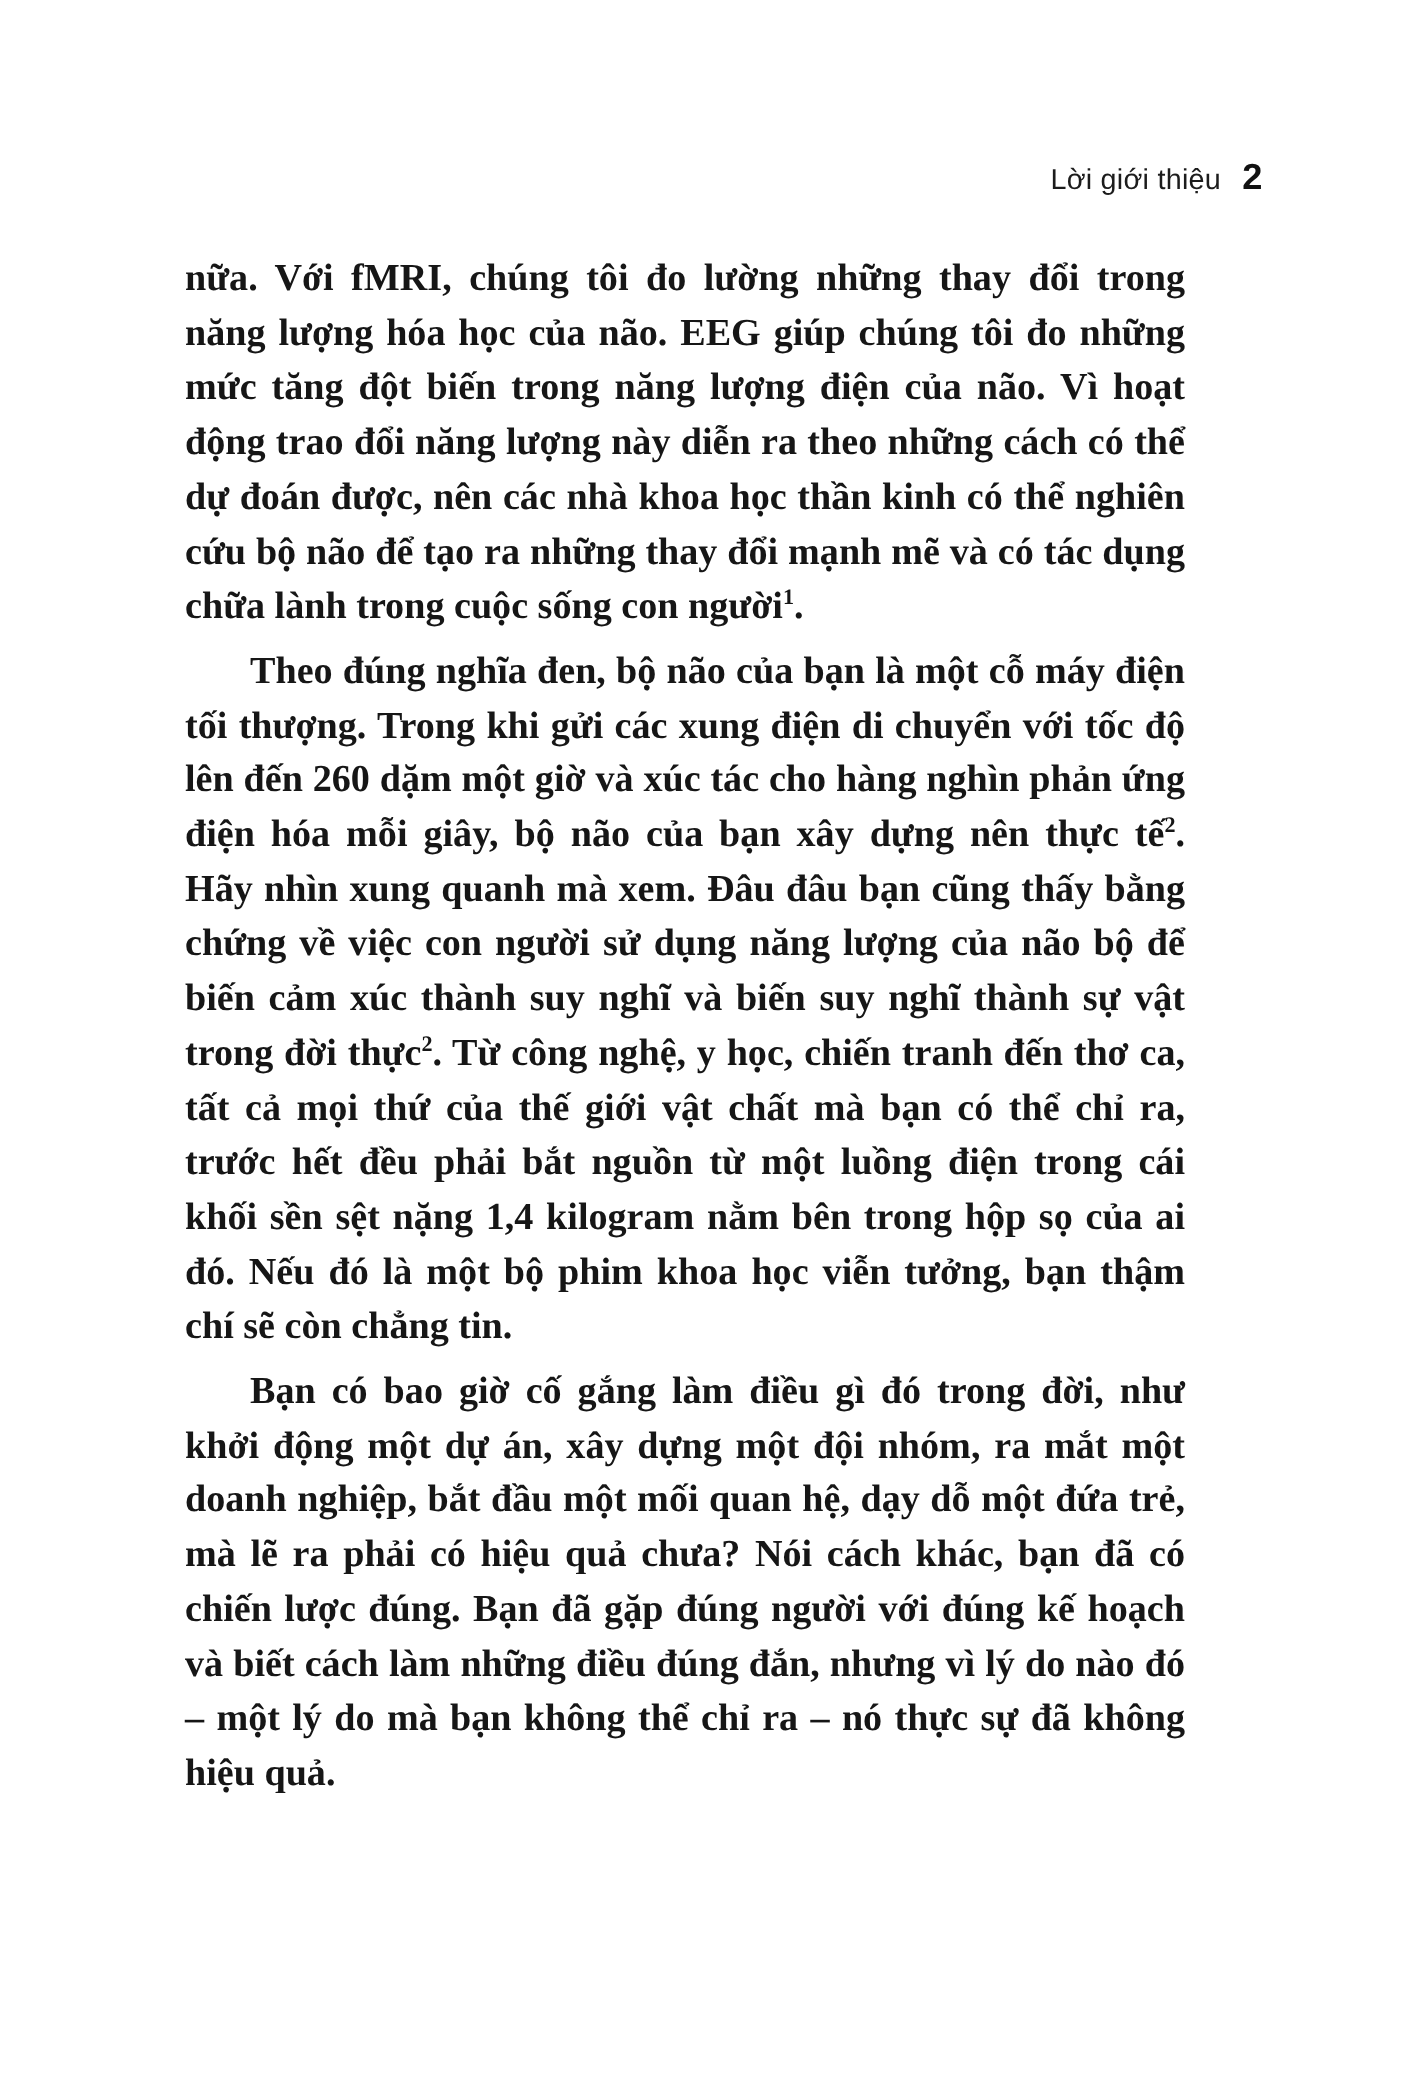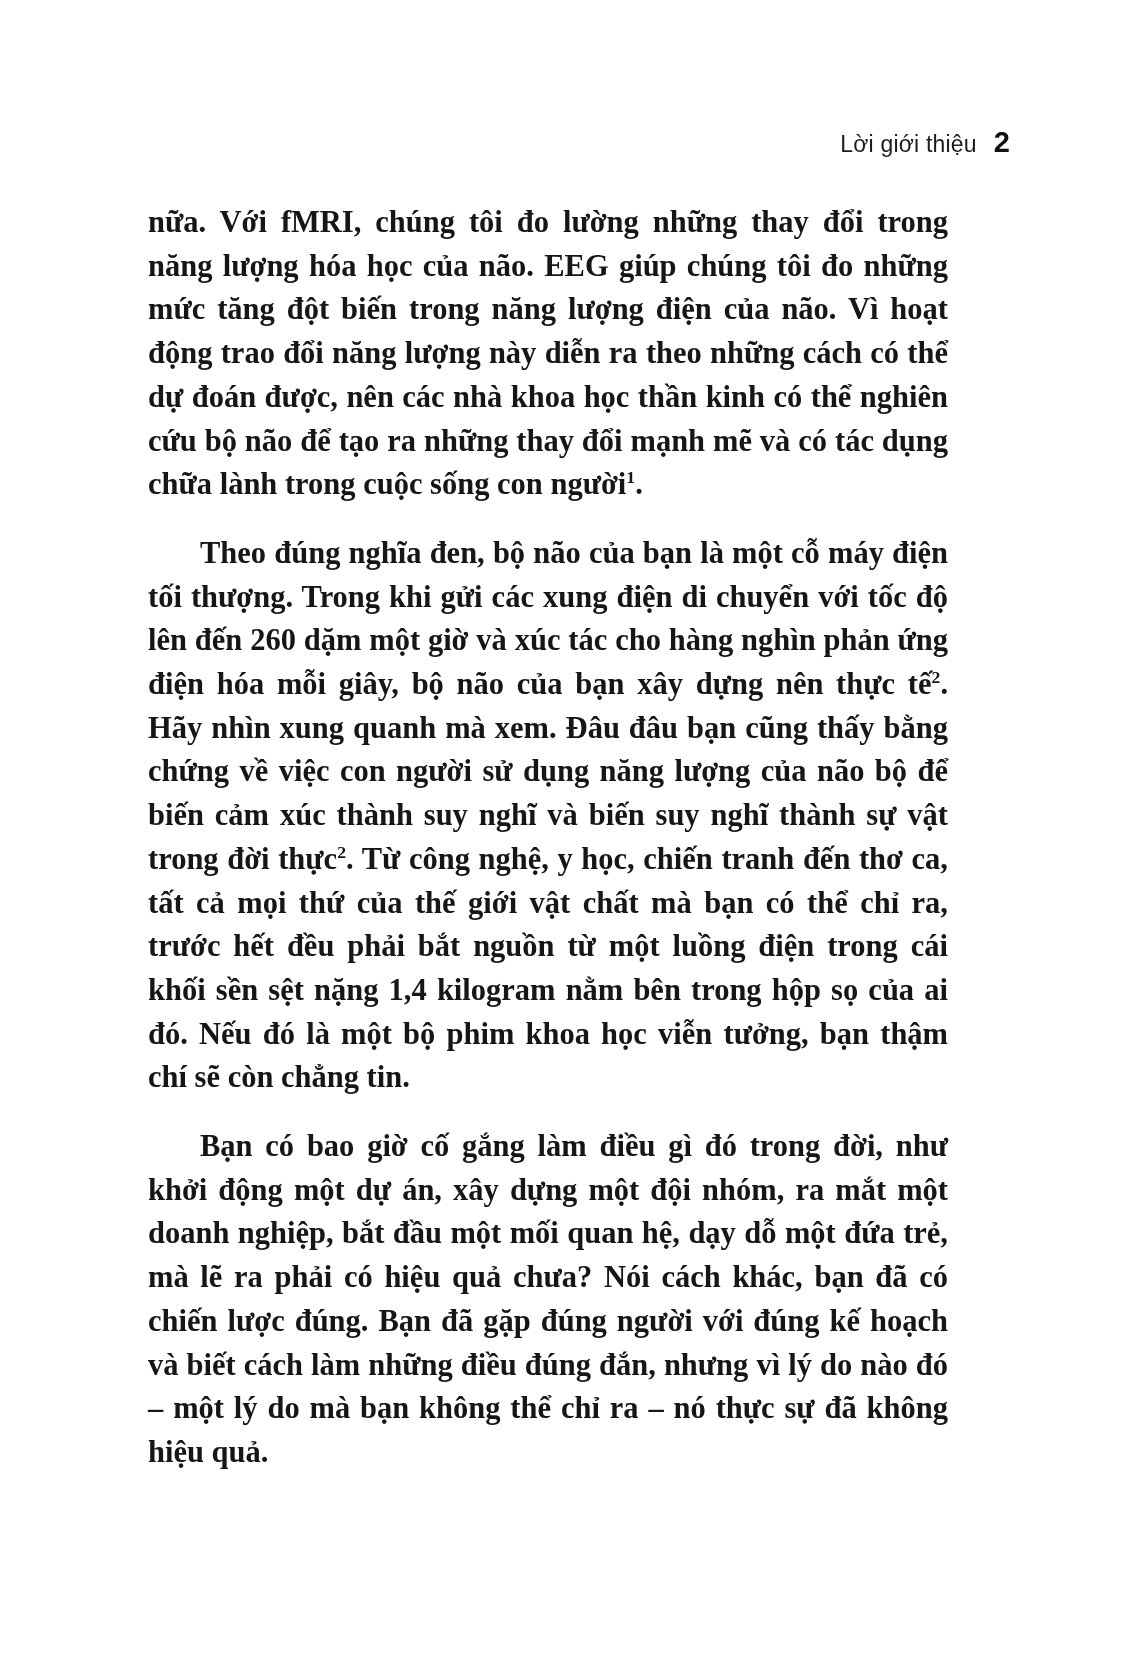--- a/index.html
+++ b/index.html
@@ -45,21 +45,21 @@
     font-size: 30.5px;
     line-height: 43.7px;
     text-align: justify;
     color: #161616;
     font-weight: bold;
   }
   .para {
     margin: 0;
   }
   .para + .para {
-    margin-top: 25px;
+    margin-top: 8px;
   }
   .para.indent {
     text-indent: 52px;
   }
   .para sup {
     font-size: 0.58em;
     line-height: 0;
     vertical-align: super;
   }
 </style>

